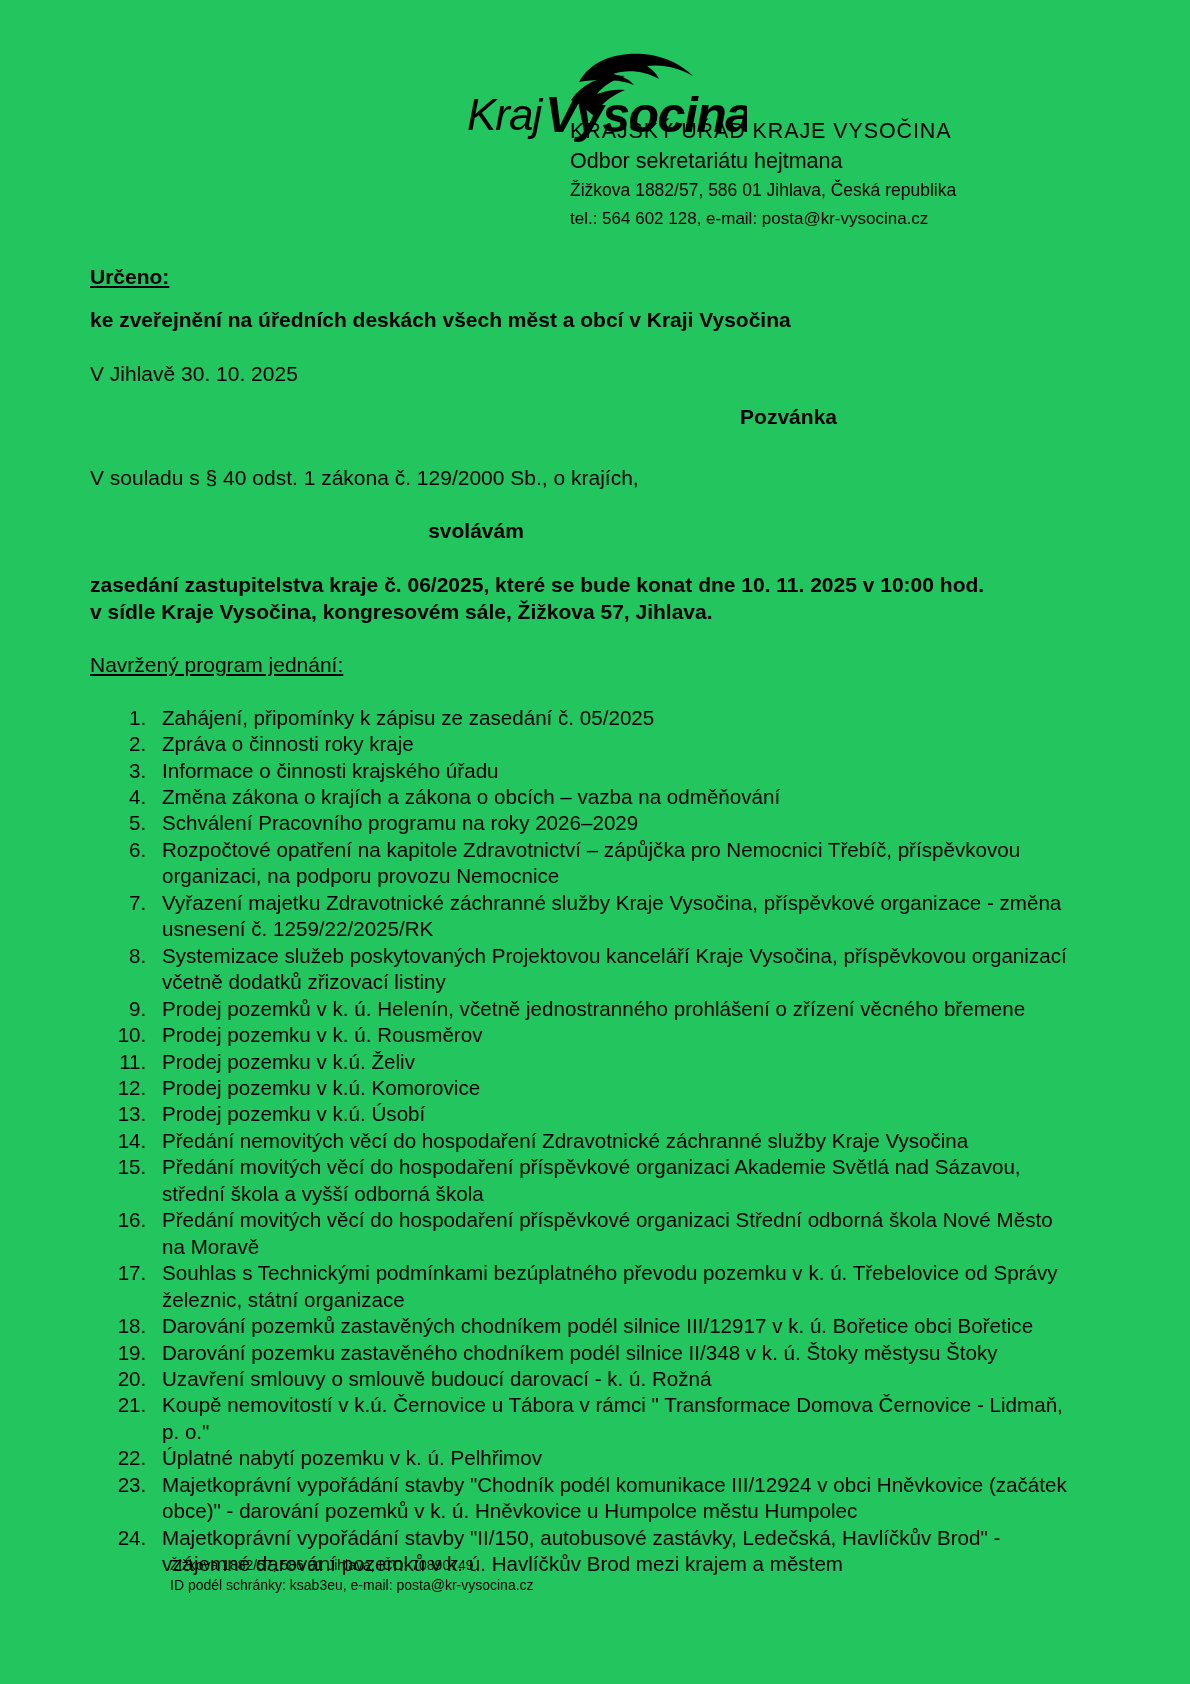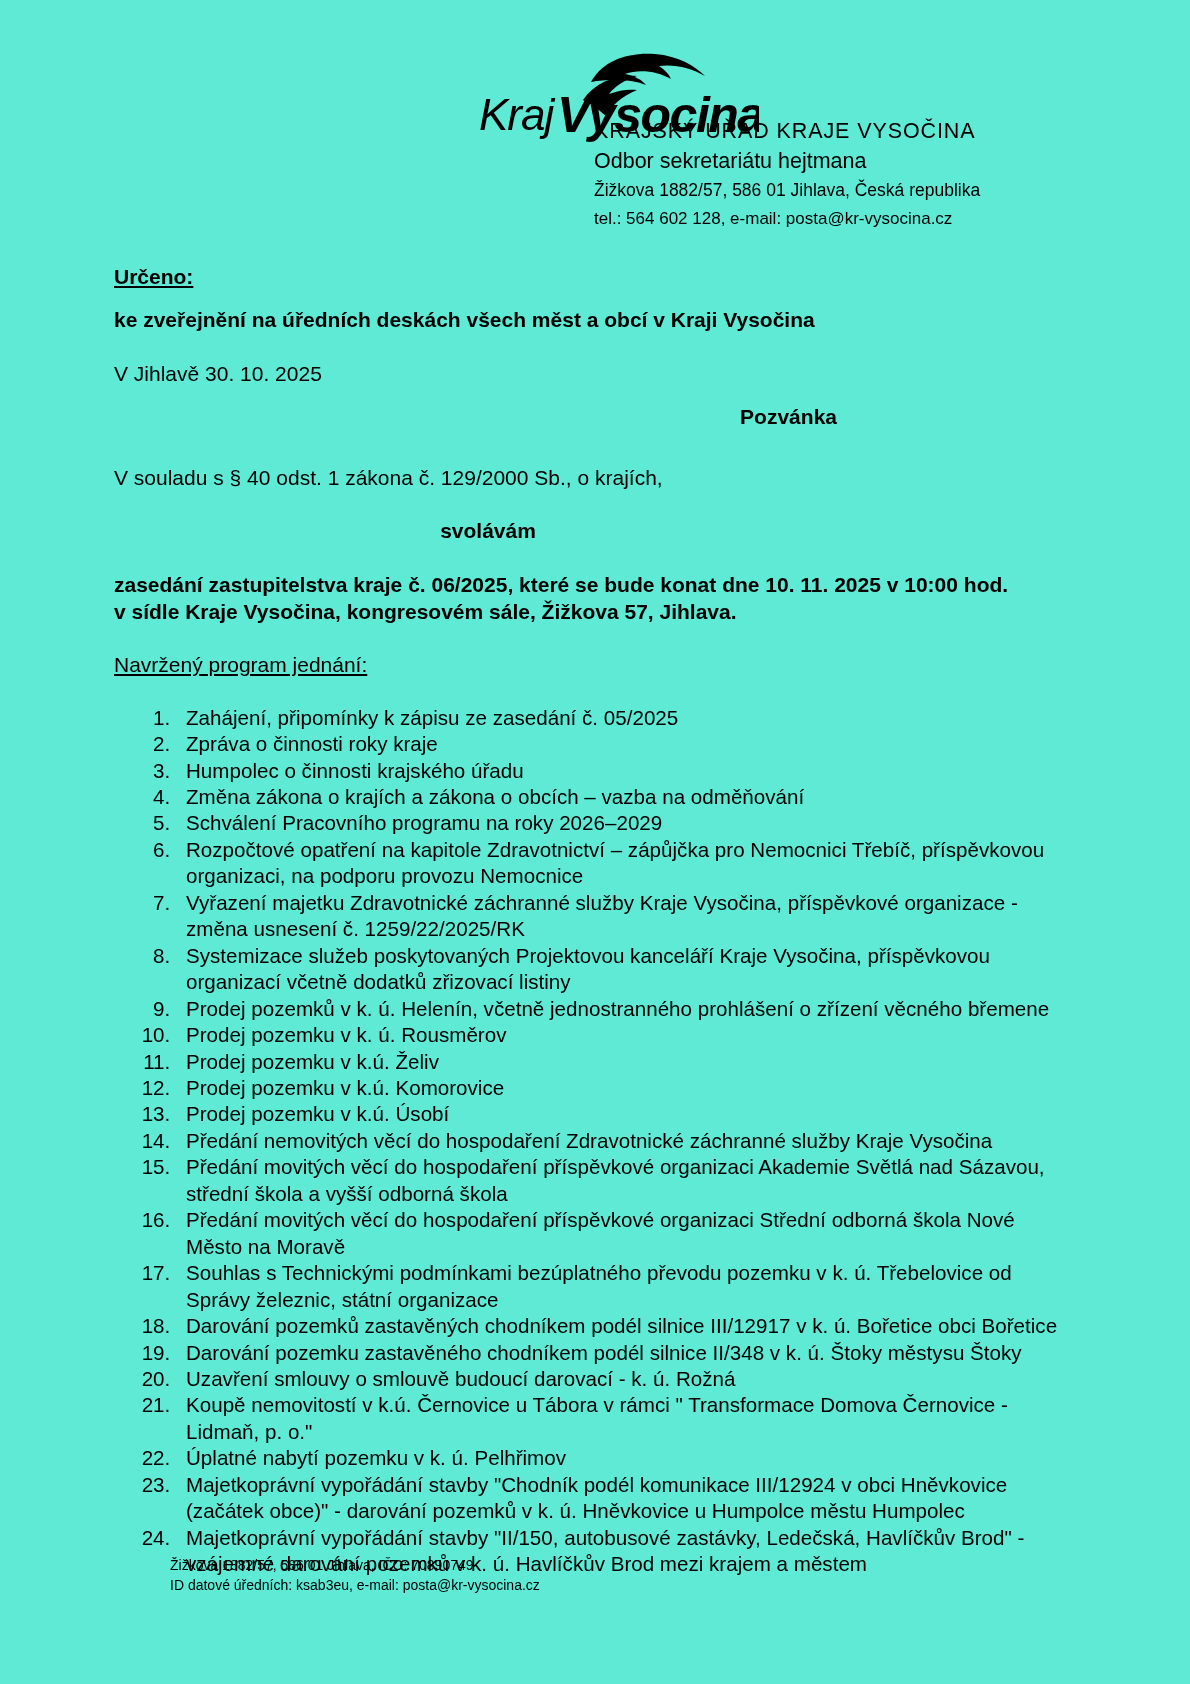--- a/index.html
+++ b/index.html
@@ -9,23 +9,23 @@
   }
   body {
     font-family: "Liberation Sans", sans-serif;
     color: #000000;
   }
   .page {
     position: relative;
     width: 1190px;
     height: 1684px;
     margin: 0 auto;
-    background: #5eead4;
+    background: #22c55e;
     box-sizing: border-box;
-    padding: 0 118px 0 114px;
+    padding: 0 118px 0 90px;
     overflow: hidden;
   }
 
   
   .logo-block {
     padding-top: 52px;
     text-align: center;
     height: 108px;
     box-sizing: border-box;
   }
@@ -186,21 +186,21 @@
 
     <div class="spacer-md"></div>
 
     <div>
       <span class="u-underline">Navržený program jednání:</span>
     </div>
 
     <ol class="agenda">
       <li>Zahájení, připomínky k zápisu ze zasedání č. 05/2025</li>
       <li>Zpráva o činnosti roky kraje</li>
-      <li>Humpolec o činnosti krajského úřadu</li>
+      <li>Informace o činnosti krajského úřadu</li>
       <li>Změna zákona o krajích a zákona o obcích – vazba na odměňování</li>
       <li>Schválení Pracovního programu na roky 2026–2029</li>
       <li>Rozpočtové opatření na kapitole Zdravotnictví – zápůjčka pro Nemocnici Třebíč, příspěvkovou organizaci, na podporu provozu Nemocnice</li>
       <li>Vyřazení majetku Zdravotnické záchranné služby Kraje Vysočina, příspěvkové organizace - změna usnesení č. 1259/22/2025/RK</li>
       <li>Systemizace služeb poskytovaných Projektovou kanceláří Kraje Vysočina, příspěvkovou organizací včetně dodatků zřizovací listiny</li>
       <li>Prodej pozemků v k. ú. Helenín, včetně jednostranného prohlášení o zřízení věcného břemene</li>
       <li>Prodej pozemku v k. ú. Rousměrov</li>
       <li>Prodej pozemku v k.ú. Želiv</li>
       <li>Prodej pozemku v k.ú. Komorovice</li>
       <li>Prodej pozemku v k.ú. Úsobí</li>
@@ -213,16 +213,16 @@
       <li>Uzavření smlouvy o smlouvě budoucí darovací - k. ú. Rožná</li>
       <li>Koupě nemovitostí v k.ú. Černovice u Tábora v rámci " Transformace Domova Černovice - Lidmaň, p. o."</li>
       <li>Úplatné nabytí pozemku v k. ú. Pelhřimov</li>
       <li>Majetkoprávní vypořádání stavby "Chodník podél komunikace III/12924 v obci Hněvkovice (začátek obce)" - darování pozemků v k. ú. Hněvkovice u Humpolce městu Humpolec</li>
       <li>Majetkoprávní vypořádání stavby "II/150, autobusové zastávky, Ledečská, Havlíčkův Brod" - vzájemné darování pozemků v k. ú. Havlíčkův Brod mezi krajem a městem</li>
     </ol>
   </div>
 
   <div class="footer-block">
     <div>Žižkova 1882/57, 586 01 Jihlava, IČO: 70890749</div>
-    <div>ID datové úředních: ksab3eu, e-mail: posta@kr-vysocina.cz</div>
+    <div>ID podél schránky: ksab3eu, e-mail: posta@kr-vysocina.cz</div>
   </div>
 
 </div>
 
 </body></html>

